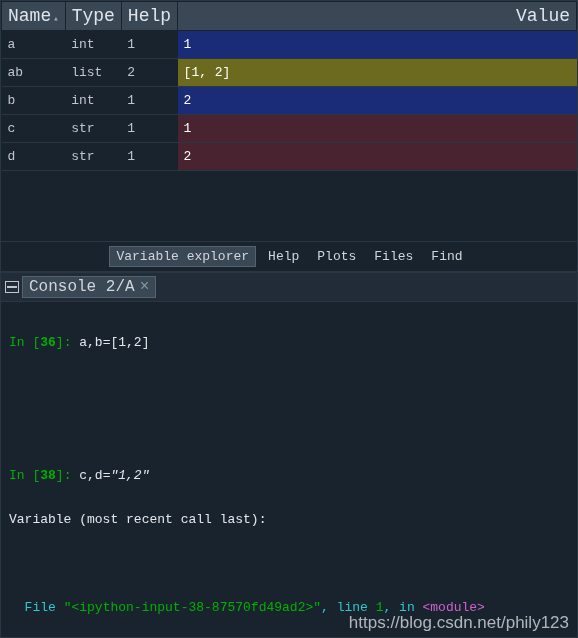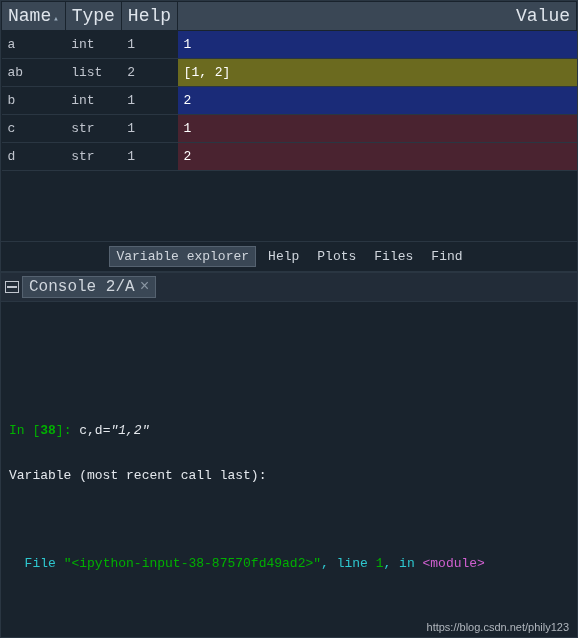--- a/index.html
+++ b/index.html
@@ -72,21 +72,21 @@
   }
   .line { white-space: pre-wrap; }
   .g { color: #00b000; }
   .gb { color: #00b000; font-weight: bold; }
   .w { color: #e4e8ed; }
   .c { color: #2ec7cf; }
   .m { color: #d060d0; }
   .i { font-style: italic; }
   .footer {
     position: absolute; right: 8px; bottom: 4px;
-    color: #b0b6bd; font-size: 11px;
+    color: #b0b6bd; font-size: 17px;
     font-family: Arial, sans-serif;
   }
 </style>
 </head>
 <body>
 
 <table class="var-table">
   <thead>
     <tr>
       <th class="col-name sort-ind">Name</th>
@@ -140,20 +140,21 @@
 
 <div class="console-wrap">
   <div class="console-tabs">
     <span class="kernel-icon"></span>
     <span class="console-tab">
       <span>Console 2/A</span>
       <span class="close-x">×</span>
     </span>
   </div>
   <div class="console-body">
+<div class="line"><span class="g">In [</span><span class="gb">36</span><span class="g">]: </span><span class="w">a,b=[1,2]</span></div>
 <div class="line">&nbsp;</div>
 <div class="line">&nbsp;</div>
 <div class="line"><span class="g">In [</span><span class="gb">38</span><span class="g">]: </span><span class="w">c,d=</span><span class="w i">"1,2"</span></div>
 <div class="line"><span class="w">Variable </span><span class="w">(most recent call last)</span><span class="w">:</span></div>
 <div class="line">&nbsp;</div>
 <div class="line"><span class="c">  File </span><span class="g">"&lt;ipython-input-38-87570fd49ad2&gt;"</span><span class="c">, line </span><span class="g">1</span><span class="c">, in </span><span class="m">&lt;module&gt;</span></div>
 
 
 
 

